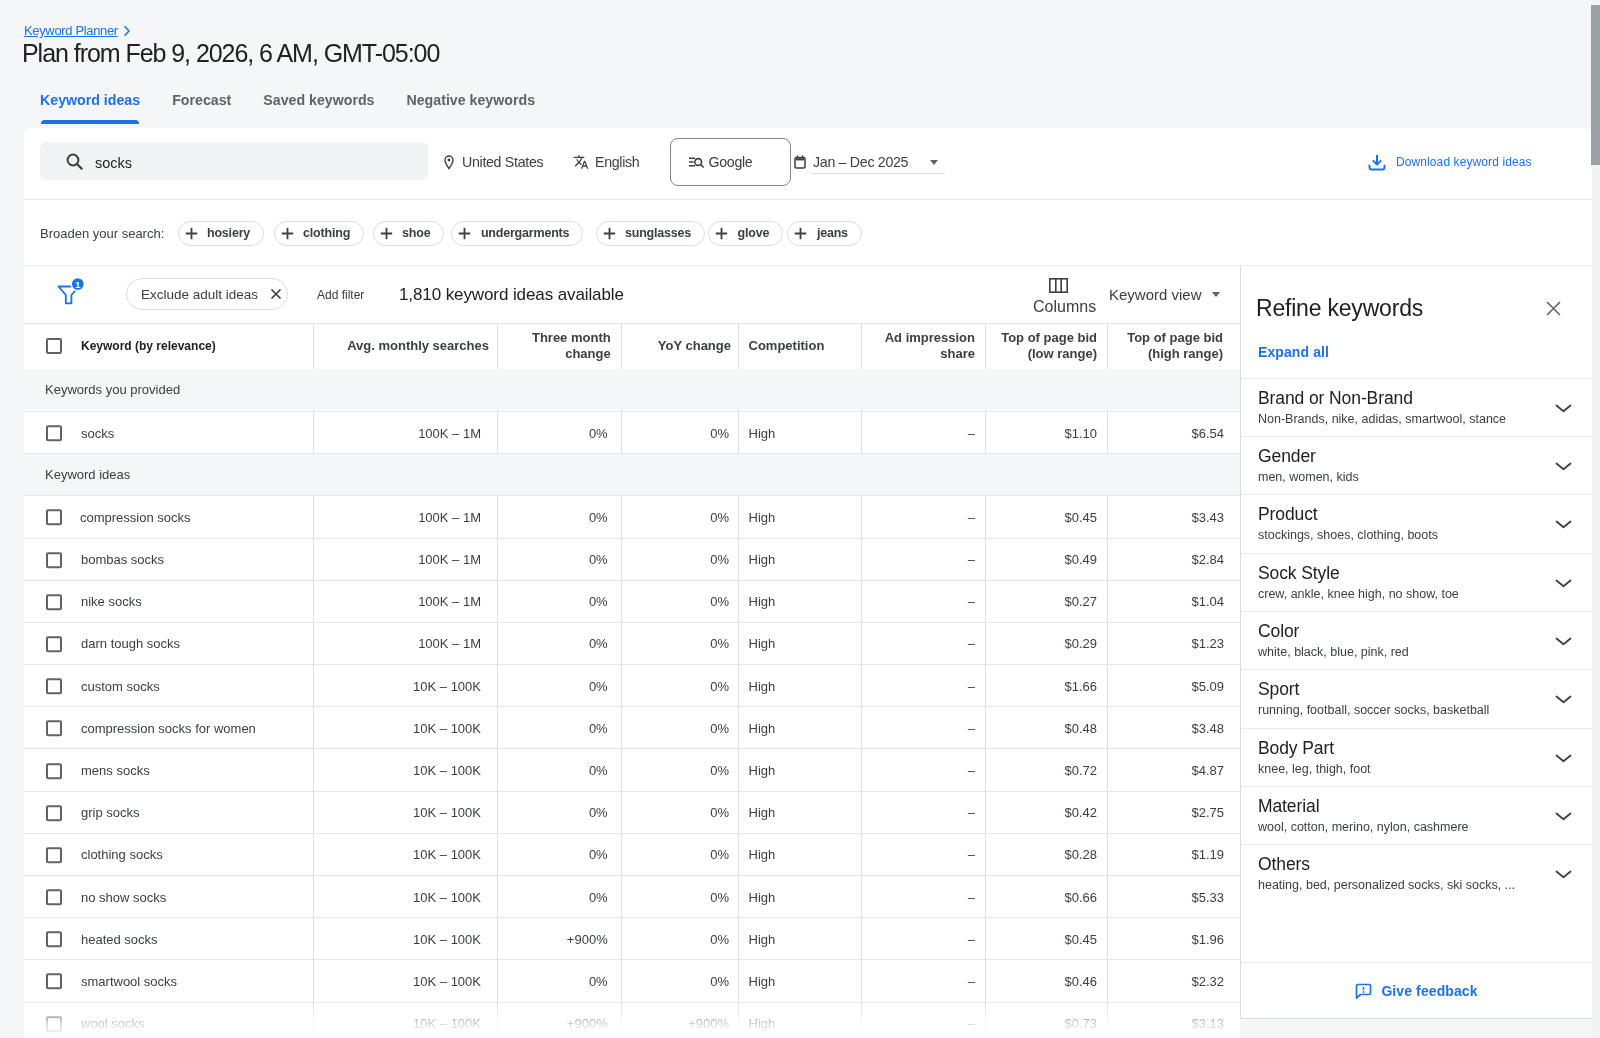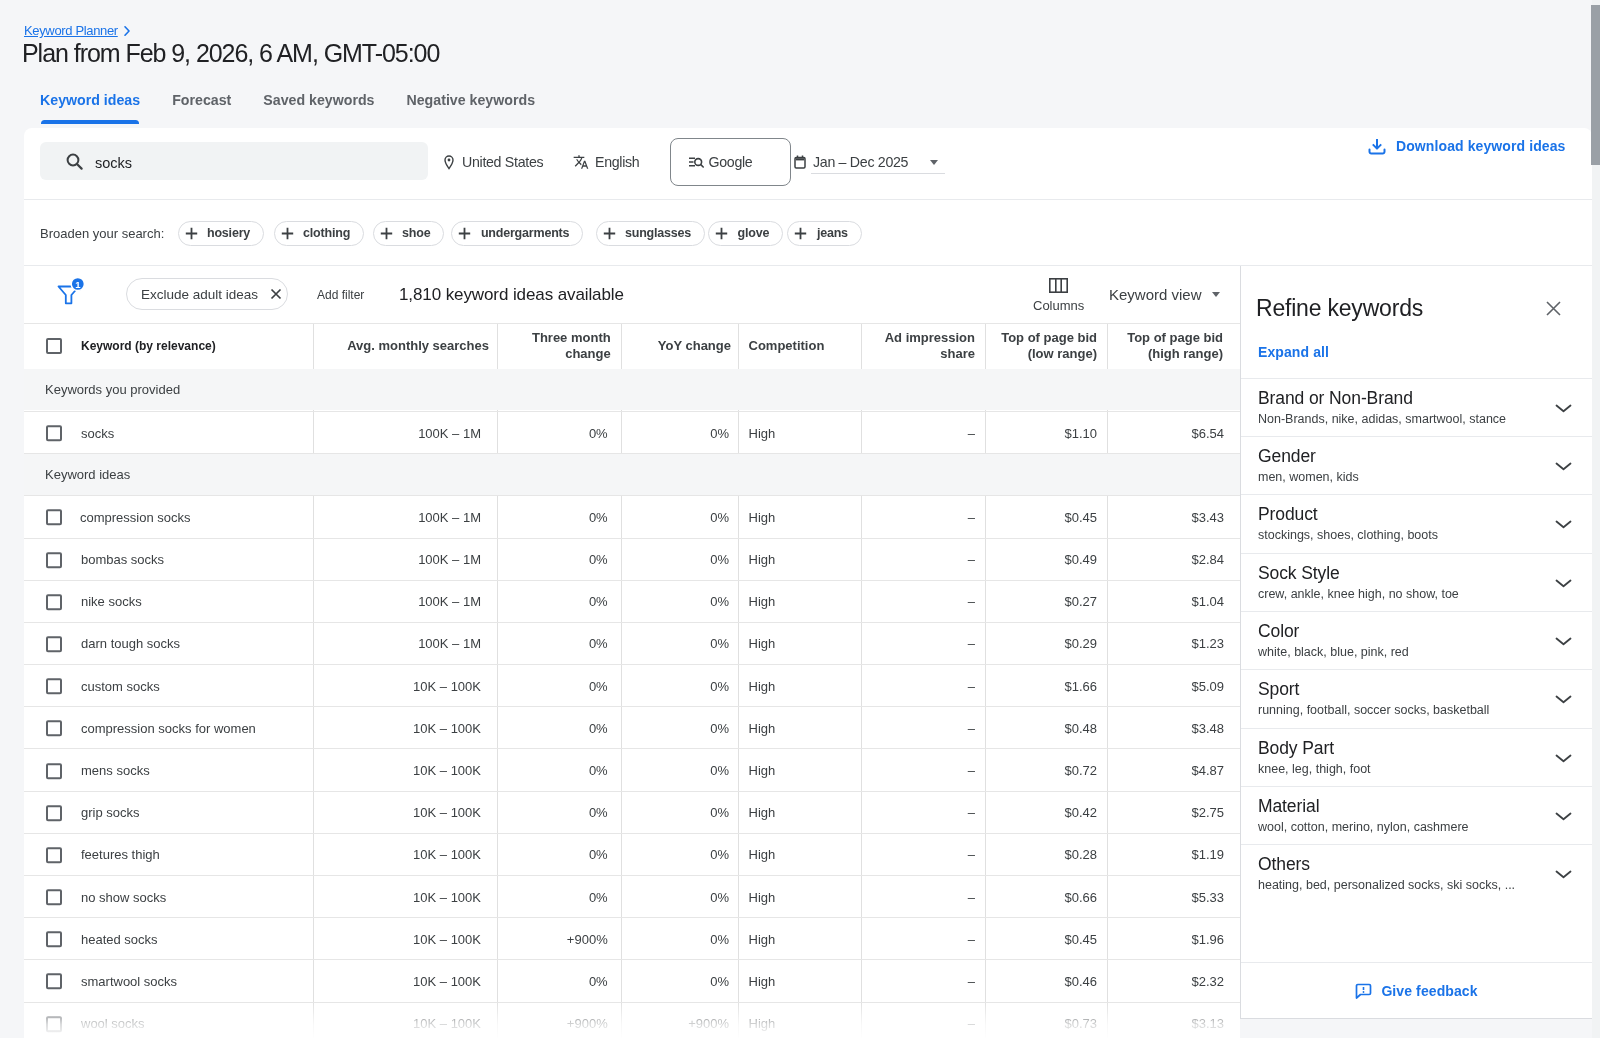--- a/index.html
+++ b/index.html
@@ -18,29 +18,29 @@
 .tablebg{left:24px;top:266px;width:1216px;height:772px;background:#fff}
 .panel{left:1240px;top:266px;width:352px;height:753px;background:#fff;border-left:1px solid #dadce0;border-bottom:1px solid #dadce0}
 .hline{background:#e8eaed;height:1px}
 .searchbox{left:40px;top:142px;width:388px;height:38px;background:#f1f3f4;border-radius:6px;display:flex;align-items:center}
 .sicon{margin-left:26px}
 .stxt{margin-left:12px;font-size:14.5px;color:#202124;position:relative;top:1.5px}
 .selitem{display:flex;align-items:center;font-size:14.2px;letter-spacing:-0.3px;color:#3c4043}
 .gbox{left:670px;top:138px;width:121px;height:48px;border:1px solid #80868b;border-radius:8px;display:flex;align-items:center;padding-left:16.5px}
 .datewrap{left:794px;top:138px;height:48px;display:flex;align-items:center}
 .dateunder{left:811px;top:173px;width:134px;height:1px;background:#dadce0}
-.dl{display:flex;color:#1a73e8;font-size:14px;font-weight:700;letter-spacing:0.1px}
+.dl{display:flex;align-items:center;color:#1a73e8;font-size:12px;font-weight:400;letter-spacing:0.1px}
 .chiplbl{left:40px;top:226px;font-size:13px;color:#3c4043}
 .chip{top:220.5px;height:25px;border:1px solid #dadce0;border-radius:12.5px;display:flex;align-items:center;font-size:12.5px;font-weight:700;color:#3c4043;letter-spacing:-0.2px}
 .chip svg{margin-left:6px}
 .chip span{margin-left:9.5px;margin-right:13px}
 .fbarchip{left:126px;top:278px;width:162px;height:32px;border:1px solid #dadce0;border-radius:16px;display:flex;align-items:center;font-size:13.5px;color:#3c4043}
 .addf{left:317px;top:266px;height:57px;display:flex;align-items:center;font-size:12px;color:#3c4043}
 .avail{left:399px;top:266px;height:57px;display:flex;align-items:center;font-size:17px;letter-spacing:-0.1px;color:#202124}
-.colbtn{left:1033px;top:278px;width:50px;text-align:center;font-size:13px;color:#3c4043}
+.colbtn{left:1033px;top:278px;width:50px;text-align:center;font-size:16px;color:#3c4043}
 .kwview{left:1109px;top:266px;height:57px;display:flex;align-items:center;font-size:15px;color:#3c4043}
 .tri{width:0;height:0;border-left:4.5px solid transparent;border-right:4.5px solid transparent;border-top:5px solid #5f6368}
 .vline{background:#e0e0e0;width:1px}
 .rowline{background:#e6e6e6;height:1px}
 .band{background:#f5f6f7;font-size:13px;color:#3c4043;display:flex;align-items:center;padding-left:21px}
 .cb{width:16px;height:16px;border:2px solid #5f6368;border-radius:2px}
 .hdr{font-size:12px;font-weight:700;color:#202124;line-height:16px;letter-spacing:0px}
 .cell{font-size:13px;color:#3c4043;position:absolute;display:flex;align-items:center;height:100%}
 .row .cell{transform:translateY(1.2px)}
 .num{justify-content:flex-end}
@@ -350,21 +350,21 @@
 <div class="cell num" style="left:473px;width:110.70000000000005px">0%</div>
 <div class="cell num" style="left:596.7px;width:108.29999999999995px">0%</div>
 <div class="cell" style="left:724.5px;width:112.5px">High</div>
 <div class="cell num" style="left:837px;width:114px">–</div>
 <div class="cell num" style="left:961px;width:112px">$0.42</div>
 <div class="cell num" style="left:1083px;width:117px">$2.75</div>
 </div>
 <div class="abs row" style="left:24px;top:832.8px;width:1216px;height:42.18px">
 <div class="cell" style="left:22px">
       <div class="cb"></div>
-      <span style="margin-left:19px">feetures thigh</span>
+      <span style="margin-left:19px">clothing socks</span>
     </div>
 <div class="cell num" style="left:289px;width:168px">10K – 100K</div>
 <div class="cell num" style="left:473px;width:110.70000000000005px">0%</div>
 <div class="cell num" style="left:596.7px;width:108.29999999999995px">0%</div>
 <div class="cell" style="left:724.5px;width:112.5px">High</div>
 <div class="cell num" style="left:837px;width:114px">–</div>
 <div class="cell num" style="left:961px;width:112px">$0.28</div>
 <div class="cell num" style="left:1083px;width:117px">$1.19</div>
 </div>
 <div class="abs row" style="left:24px;top:875.0px;width:1216px;height:42.18px">

